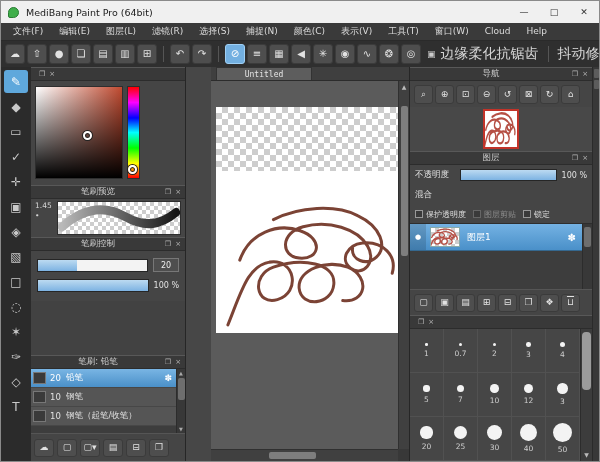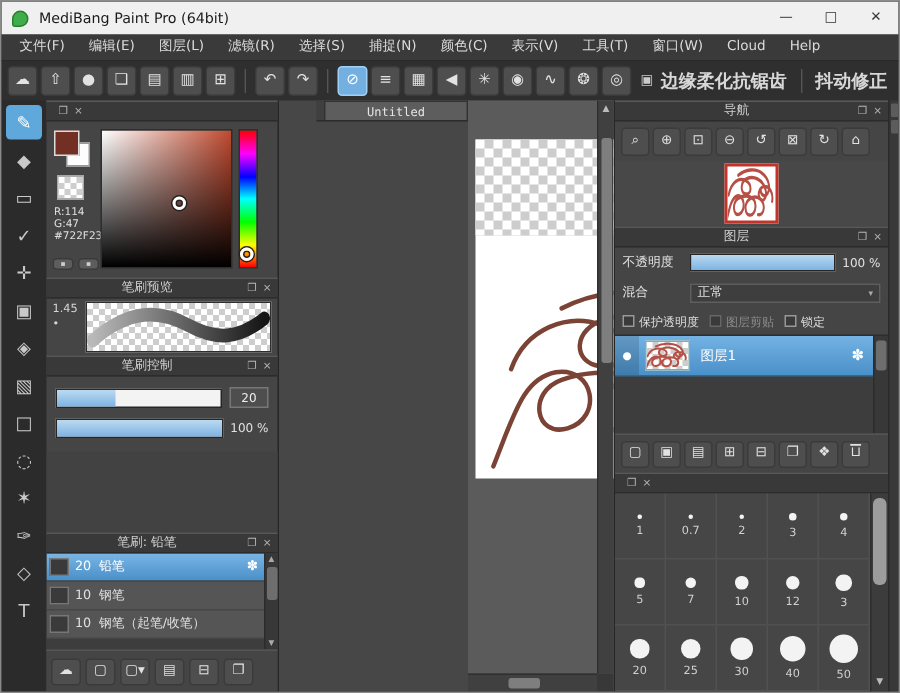--- a/index.html
+++ b/index.html
@@ -15,21 +15,21 @@
 
   
   .menubar { height: 18px; background: #3a3a3a; display: flex; align-items: center; padding-left: 4px; flex: 0 0 auto; border-bottom: 1px solid #2a2a2a; }
   .menu-item { font-size: 9px; color: #dcdcdc; padding: 0 8px; line-height: 17px; }
 
   
   .toolbar { height: 26px; background: #2f2f2f; display: flex; align-items: center; padding: 0 4px; flex: 0 0 auto; gap: 2px; }
   .icon-btn { width: 20px; height: 20px; background: #4e4e4e; border: 1px solid #3b3b3b; border-radius: 3px; color: #e2e2e2; font-size: 10px; display: flex; align-items: center; justify-content: center; flex: 0 0 auto; line-height: 1; }
   .icon-btn.active { background: #73b0e1; border-color: #9fd0f5; color: #fff; }
   .tb-sep { width: 1px; height: 16px; background: #1f1f1f; border-right: 1px solid #555; margin: 0 4px; }
-  .tb-label { font-size: 12px; color: #d8d8d8; margin: 0 3px; white-space: nowrap; font-weight: bold; }
+  .tb-label { font-size: 14px; color: #d8d8d8; margin: 0 3px; white-space: nowrap; }
   .tb-frame { font-size: 9px; color: #ccc; margin-left: 4px; }
   .overline span, .overline { text-decoration: overline; }
 
   
   .main { flex: 1; display: flex; min-height: 0; }
 
   
   .toolstrip { width: 30px; background: #2b2b2b; display: flex; flex-direction: column; align-items: center; padding-top: 2px; flex: 0 0 auto; }
   .tool { width: 24px; height: 23px; margin: 1px 0; border-radius: 3px; display: flex; align-items: center; justify-content: center; color: #c9c9c9; font-size: 12px; }
   .tool.active { background: #5fa8dc; color: #fff; }
@@ -85,21 +85,21 @@
   .bgear { display: none; font-size: 9px; margin-right: 2px; }
   .brow.active .bgear { display: block; }
   .vscroll { width: 9px; background: #383838; border-left: 1px solid #2c2c2c; display: flex; flex-direction: column; align-items: center; flex: 0 0 auto; }
   .vscroll .arr { font-size: 5px; color: #aaa; line-height: 8px; }
   .vscroll .thumb { width: 7px; flex: 0 0 auto; background: #6e6e6e; border-radius: 2px; margin: 1px 0; }
   .vscroll .sp { flex: 1; }
 
   .brush-footer { height: 28px; flex: 0 0 auto; display: flex; align-items: center; gap: 3px; padding: 0 3px; background: #454545; border-top: 1px solid #555; }
 
   
-  .canvas-col { flex: 1; display: flex; flex-direction: row; min-width: 0; background: #474747; padding-left: 25px; }
+  .canvas-col { flex: 1; display: flex; flex-direction: column; min-width: 0; background: #474747; padding-left: 25px; }
   .tabbar { height: 14px; flex: 0 0 auto; background: #3f3f3f; display: flex; align-items: flex-end; padding-left: 5px; border-bottom: 1px solid #2c2c2c; }
   .tab { width: 96px; height: 13px; background: #5d5d5d; border: 1px solid #333; border-bottom: none; color: #e5e5e5; font-size: 8px; font-family: "DejaVu Sans Mono", monospace; display: flex; align-items: center; justify-content: center; }
   .viewport { flex: 1; position: relative; background: #5b5b5b; overflow: hidden; }
   .doc { position: absolute; left: 5px; top: 26px; width: 198px; height: 226px; }
   .doc-transparent { height: 64px; }
   .doc-white { height: 162px; background: #fff; }
   .scribble-svg { position: absolute; left: 0; bottom: 0; width: 198px; height: 162px; }
   .scribble-svg use { stroke: #7b4335; stroke-width: 3; fill: none; stroke-linecap: round; }
   .cv-vscroll { position: absolute; top: 0; right: 0; bottom: 12px; width: 11px; background: #404040; border-left: 1px solid #303030; display: flex; flex-direction: column; align-items: center; }
   .cv-vscroll .arr { font-size: 6px; color: #bbb; line-height: 11px; }
@@ -306,38 +306,20 @@
         </div>
     </div>
 
     <div class="left-panels">
 
       <div class="phead">
         <span class="pi">❐</span>
         <span class="pi">×</span>
       </div>
       <div class="color-body">
-        <div class="swatch-col">
-          <span class="sw-bg"></span>
-          <span class="sw-fg" style="background: rgb(114, 47, 35);"></span>
-          <span class="sw-tr checker-sm"></span>
-          <div class="rgb">
-            <div>R:114</div>
-            <div>G:47</div>
-            <div>#722F23</div>
-          </div>
-          <div class="mini-pills">
-            <span class="pill">
-                <span>▪</span>
-              </span>
-              <span class="pill">
-                <span>▪</span>
-              </span>
-          </div>
-        </div>
         <div class="sv-square">
           <span class="ring" style="left:55%;top:48%"></span>
         </div>
         <div class="hue-bar">
           <span class="ring" style="left:0px;top:86%"></span>
         </div>
       </div>
 
       <div class="phead">
         <span class="pt">笔刷预览</span>
@@ -508,24 +490,20 @@
       </div>
       <div class="lrow">
         <span class="lab">不透明度</span>
         <div class="track" style="height:12px">
             <div class="fill" style="width:100%"></div>
           </div>
         <span class="val-text"><span>100</span> <span>%</span></span>
       </div>
       <div class="lrow">
         <span class="lab">混合</span>
-        <div class="dropdown">
-          <span>正常</span>
-          <span class="dd-arrow">▾</span>
-        </div>
       </div>
       <div class="checks-row">
 
           <span class="check">
             <span class="cb"></span>
             <span>保护透明度</span>
           </span>
 
           <span class="check dim">
             <span class="cb"></span>

